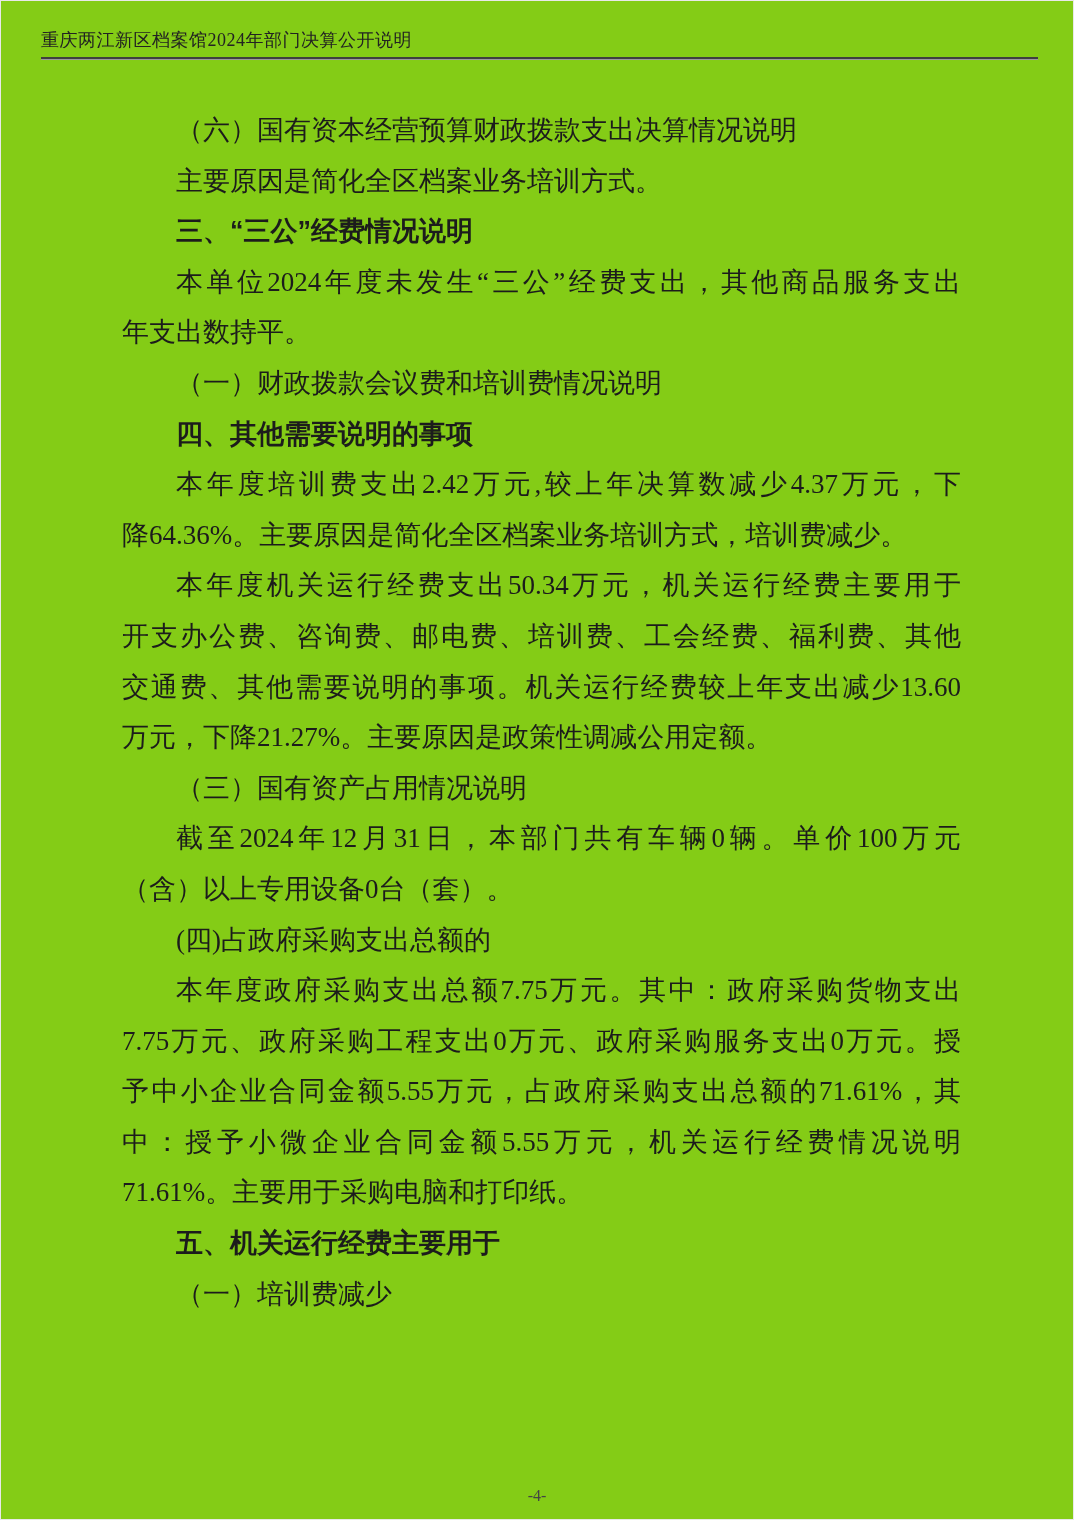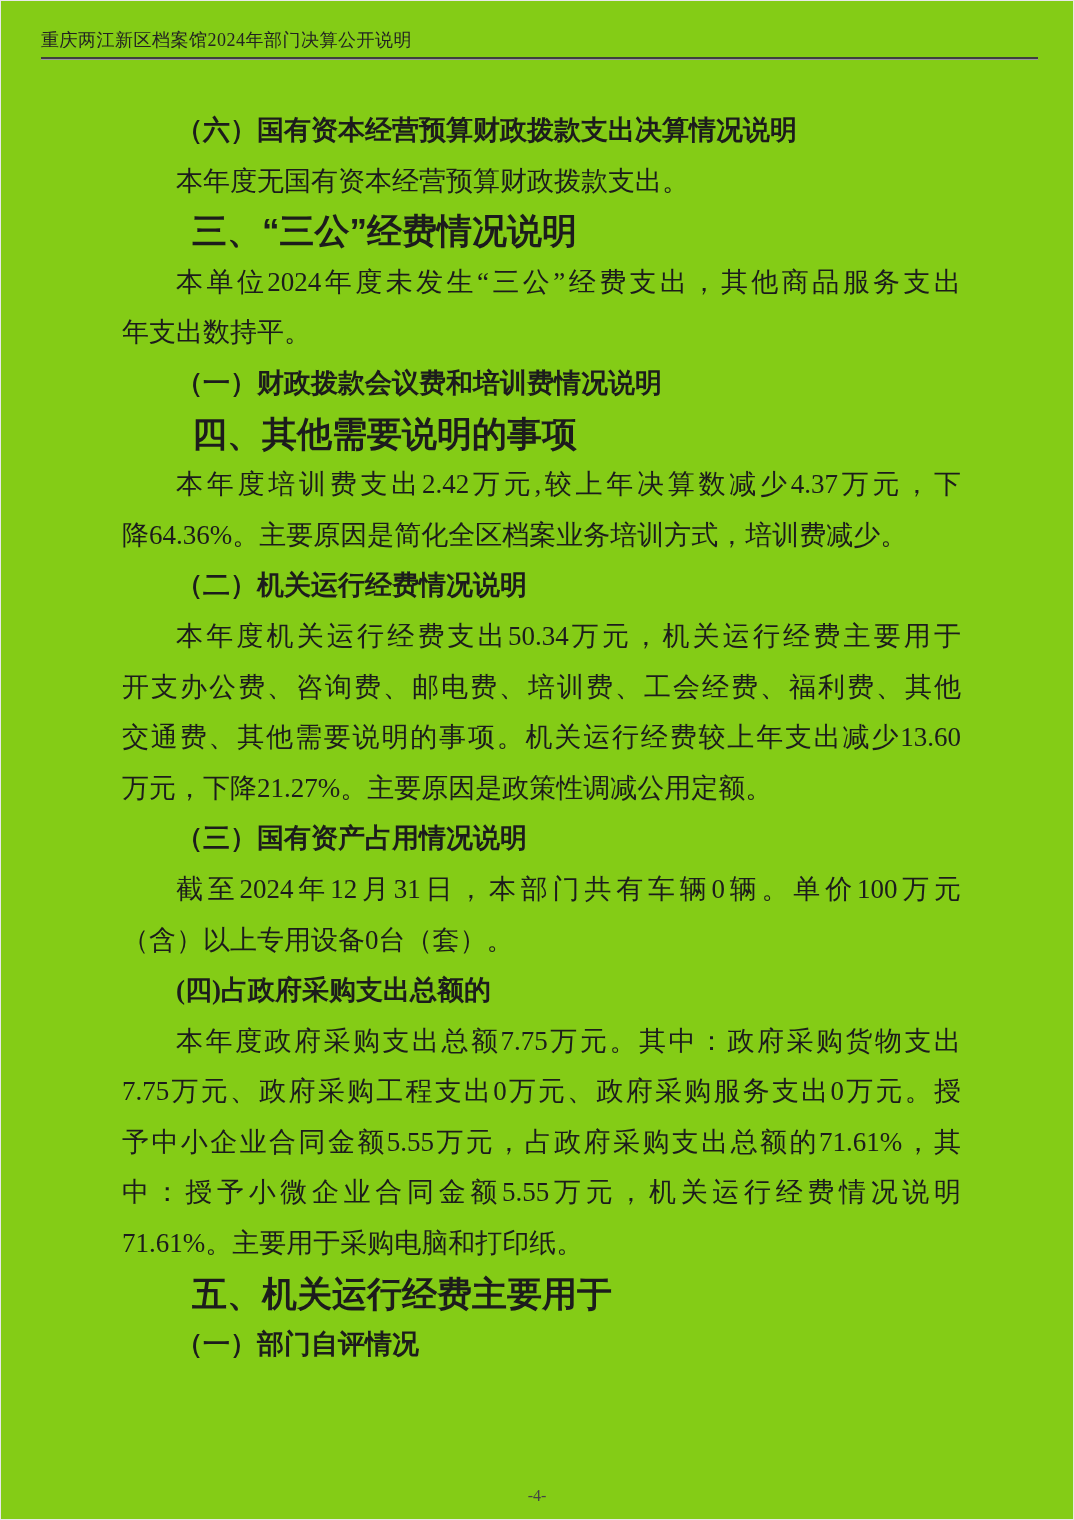--- a/index.html
+++ b/index.html
@@ -39,26 +39,26 @@
     text-align-last:left;
     white-space:nowrap;
   }
   .ln.jfy{
     white-space:normal;
     text-align-last:justify;
   }
   .ln.ind{text-indent:2em;}
   .ln.kai{
     font-family:"Liberation Serif","DejaVu Serif",serif;
-    font-weight:700;
+    font-weight:400;
   }
   .ln.hei{
     font-family:"Liberation Sans","DejaVu Sans",sans-serif;
     font-weight:bold;
-    font-size:35px;
+    font-size:27px;
   }
   
   .ftr{
     position:absolute;left:0;bottom:14px;width:100%;
     text-align:center;
     font-size:16px;color:#444;
     font-family:"Liberation Serif","DejaVu Serif",serif;
   }
 </style>
 </head>
@@ -66,41 +66,40 @@
 
 <div class="page">
 
   <div class="hdr">
     <div class="hdr-title">重庆两江新区档案馆2024年部门决算公开说明</div>
     <div class="hdr-rule"></div>
   </div>
 
   <div class="doc">
     <div class="ln kai ind">（六）国有资本经营预算财政拨款支出决算情况说明</div>
-    <div class="ln ind">本年度无国有资本经营预算财政拨款支出。</div>
+    <div class="ln ind">主要原因是简化全区档案业务培训方式。</div>
     <div class="ln hei ind">三、“三公”经费情况说明</div>
     <div class="ln ind jfy">本单位2024年度未发生“三公”经费支出，其他商品服务支出</div>
     <div class="ln">年支出数持平。</div>
     <div class="ln kai ind">（一）财政拨款会议费和培训费情况说明</div>
     <div class="ln hei ind">四、其他需要说明的事项</div>
     <div class="ln ind jfy">本年度培训费支出2.42万元,较上年决算数减少4.37万元，下</div>
     <div class="ln">降64.36%。主要原因是简化全区档案业务培训方式，培训费减少。</div>
-    <div class="ln kai ind">（二）机关运行经费情况说明</div>
     <div class="ln ind jfy">本年度机关运行经费支出50.34万元，机关运行经费主要用于</div>
     <div class="ln jfy">开支办公费、咨询费、邮电费、培训费、工会经费、福利费、其他</div>
     <div class="ln jfy">交通费、其他需要说明的事项。机关运行经费较上年支出减少13.60</div>
     <div class="ln">万元，下降21.27%。主要原因是政策性调减公用定额。</div>
     <div class="ln kai ind">（三）国有资产占用情况说明</div>
     <div class="ln ind jfy">截至2024年12月31日，本部门共有车辆0辆。单价100万元</div>
     <div class="ln">（含）以上专用设备0台（套）。</div>
     <div class="ln kai ind">(四)占政府采购支出总额的</div>
     <div class="ln ind jfy">本年度政府采购支出总额7.75万元。其中：政府采购货物支出</div>
     <div class="ln jfy">7.75万元、政府采购工程支出0万元、政府采购服务支出0万元。授</div>
     <div class="ln jfy">予中小企业合同金额5.55万元，占政府采购支出总额的71.61%，其</div>
     <div class="ln jfy">中：授予小微企业合同金额5.55万元，机关运行经费情况说明</div>
     <div class="ln">71.61%。主要用于采购电脑和打印纸。</div>
     <div class="ln hei ind">五、机关运行经费主要用于</div>
-    <div class="ln kai ind">（一）部门自评情况</div>
+    <div class="ln kai ind">（一）培训费减少</div>
   </div>
 
   <div class="ftr">-4-</div>
 
 </div>
 
 </body></html>

